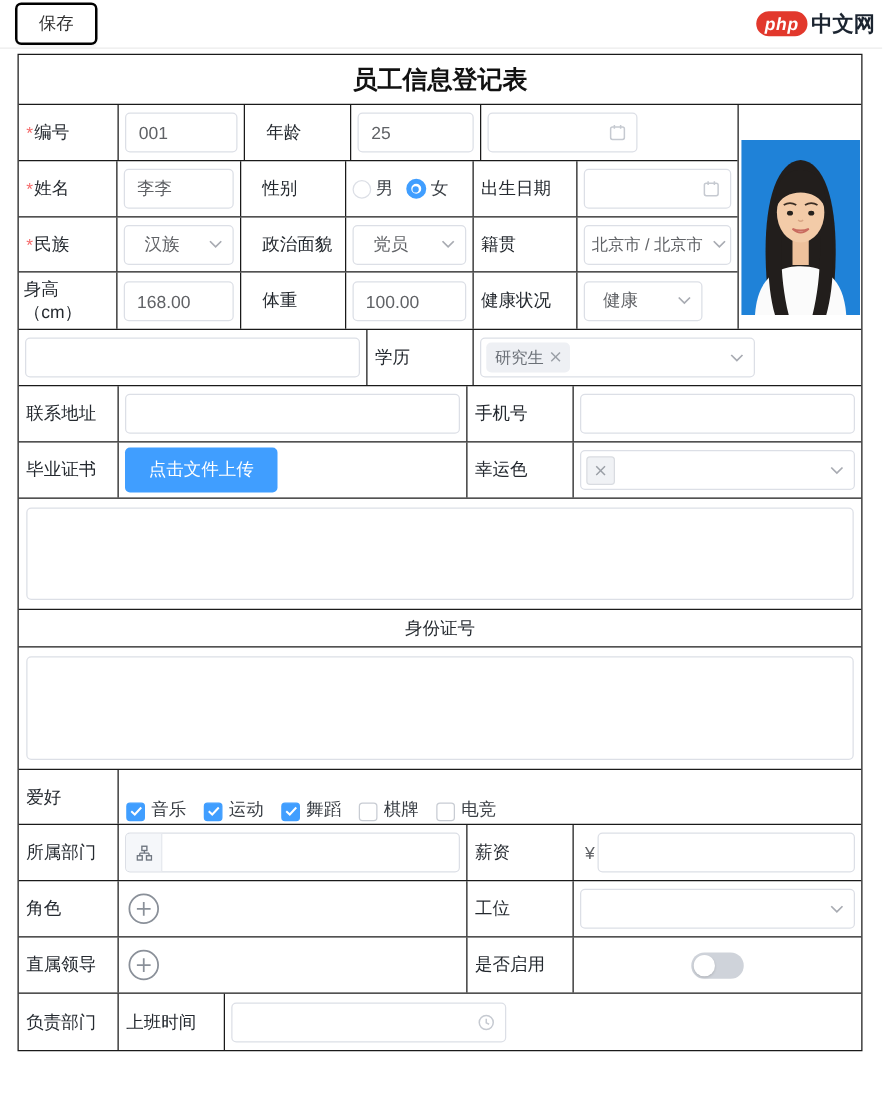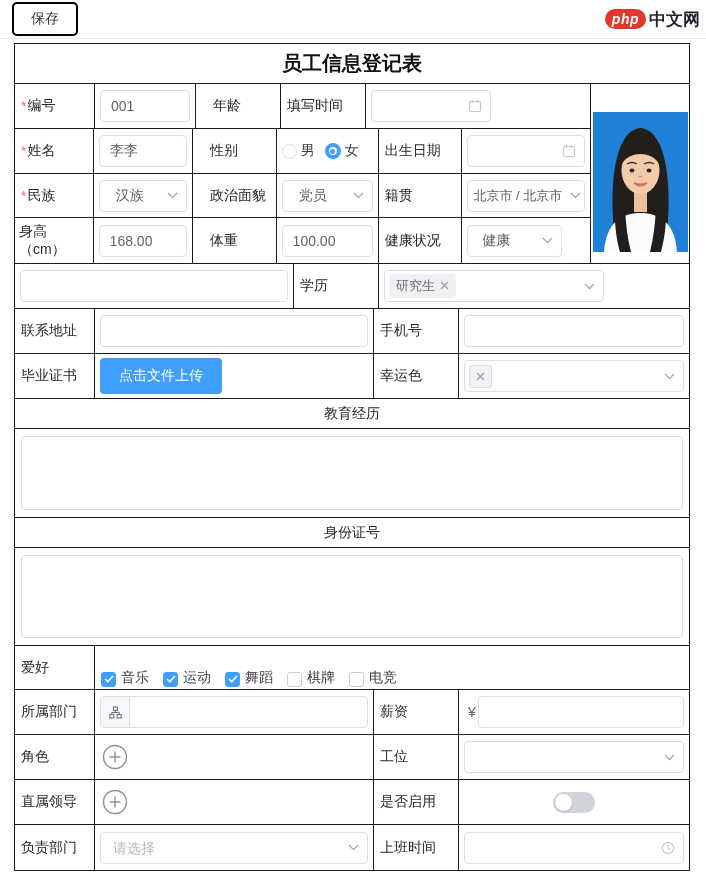--- a/index.html
+++ b/index.html
@@ -109,21 +109,23 @@
 
         <div class="row r45">
           <div class="c lab br w1">
               <span class="req">*</span>
               <span>编号</span>
             </div>
           <div class="c fld br w2">
               <input class="ipt" value="001" style="">
             </div>
           <div class="c lab br w3">年龄</div>
-          <div class="c lab br w5">填写时间</div>
+          <div class="c fld br w4">
+              <input class="ipt" value="25" style="">
+            </div>
           <div class="c fld w6">
             <div class="box">
               <span class="grow"></span>
               <span class="icn">
                 <svg width="14" height="14" viewBox="0 0 14 14" fill="none" stroke="#c6cad1" stroke-width="1.2">
                     <rect x="1.5" y="2.5" width="11" height="10" rx="1.5"></rect>
                     <line x1="4.5" y1="1" x2="4.5" y2="4"></line>
                     <line x1="9.5" y1="1" x2="9.5" y2="4"></line>
                   </svg>
               </span>
@@ -300,23 +302,20 @@
           <span class="grow"></span>
           <span class="chev">
               <svg width="11" height="7" viewBox="0 0 11 7" fill="none" stroke="#a8abb2" stroke-width="1.4">
                 <polyline points="1,1 5.5,5.5 10,1"></polyline>
               </svg>
             </span>
         </div>
       </div>
     </div>
 
-    <div class="row sec-head">
-      <div class="c">教育经历</div>
-    </div>
     <div class="row" style="height:89px">
       <div class="c ta-row" style="width:100%">
         <textarea class="ta h1" style=""></textarea>
       </div>
     </div>
 
     <div class="row sec-head">
       <div class="c">身份证号</div>
     </div>
     <div class="row" style="height:98px">
@@ -426,30 +425,20 @@
       <div class="c lab br bw3">是否启用</div>
       <div class="c fld bw4 center">
         <span class="switch">
             <span class="knob"></span>
           </span>
       </div>
     </div>
 
     <div class="row r45">
       <div class="c lab br bw1">负责部门</div>
-      <div class="c fld br bw2">
-        <div class="box">
-          <input class="ipt" style="border: none; height: 28px; padding: 0px 4px;" readonly="" placeholder="请选择">
-          <span class="chev">
-              <svg width="11" height="7" viewBox="0 0 11 7" fill="none" stroke="#a8abb2" stroke-width="1.4">
-                <polyline points="1,1 5.5,5.5 10,1"></polyline>
-              </svg>
-            </span>
-        </div>
-      </div>
       <div class="c lab br bw3">上班时间</div>
       <div class="c fld bw4">
         <div class="box">
           <span class="grow"></span>
           <span class="icn">
             <svg width="14" height="14" viewBox="0 0 14 14" fill="none" stroke="#c6cad1" stroke-width="1.2">
                 <circle cx="7" cy="7" r="5.6"></circle>
                 <polyline points="7,4 7,7.3 9.3,8.4"></polyline>
               </svg>
           </span>

